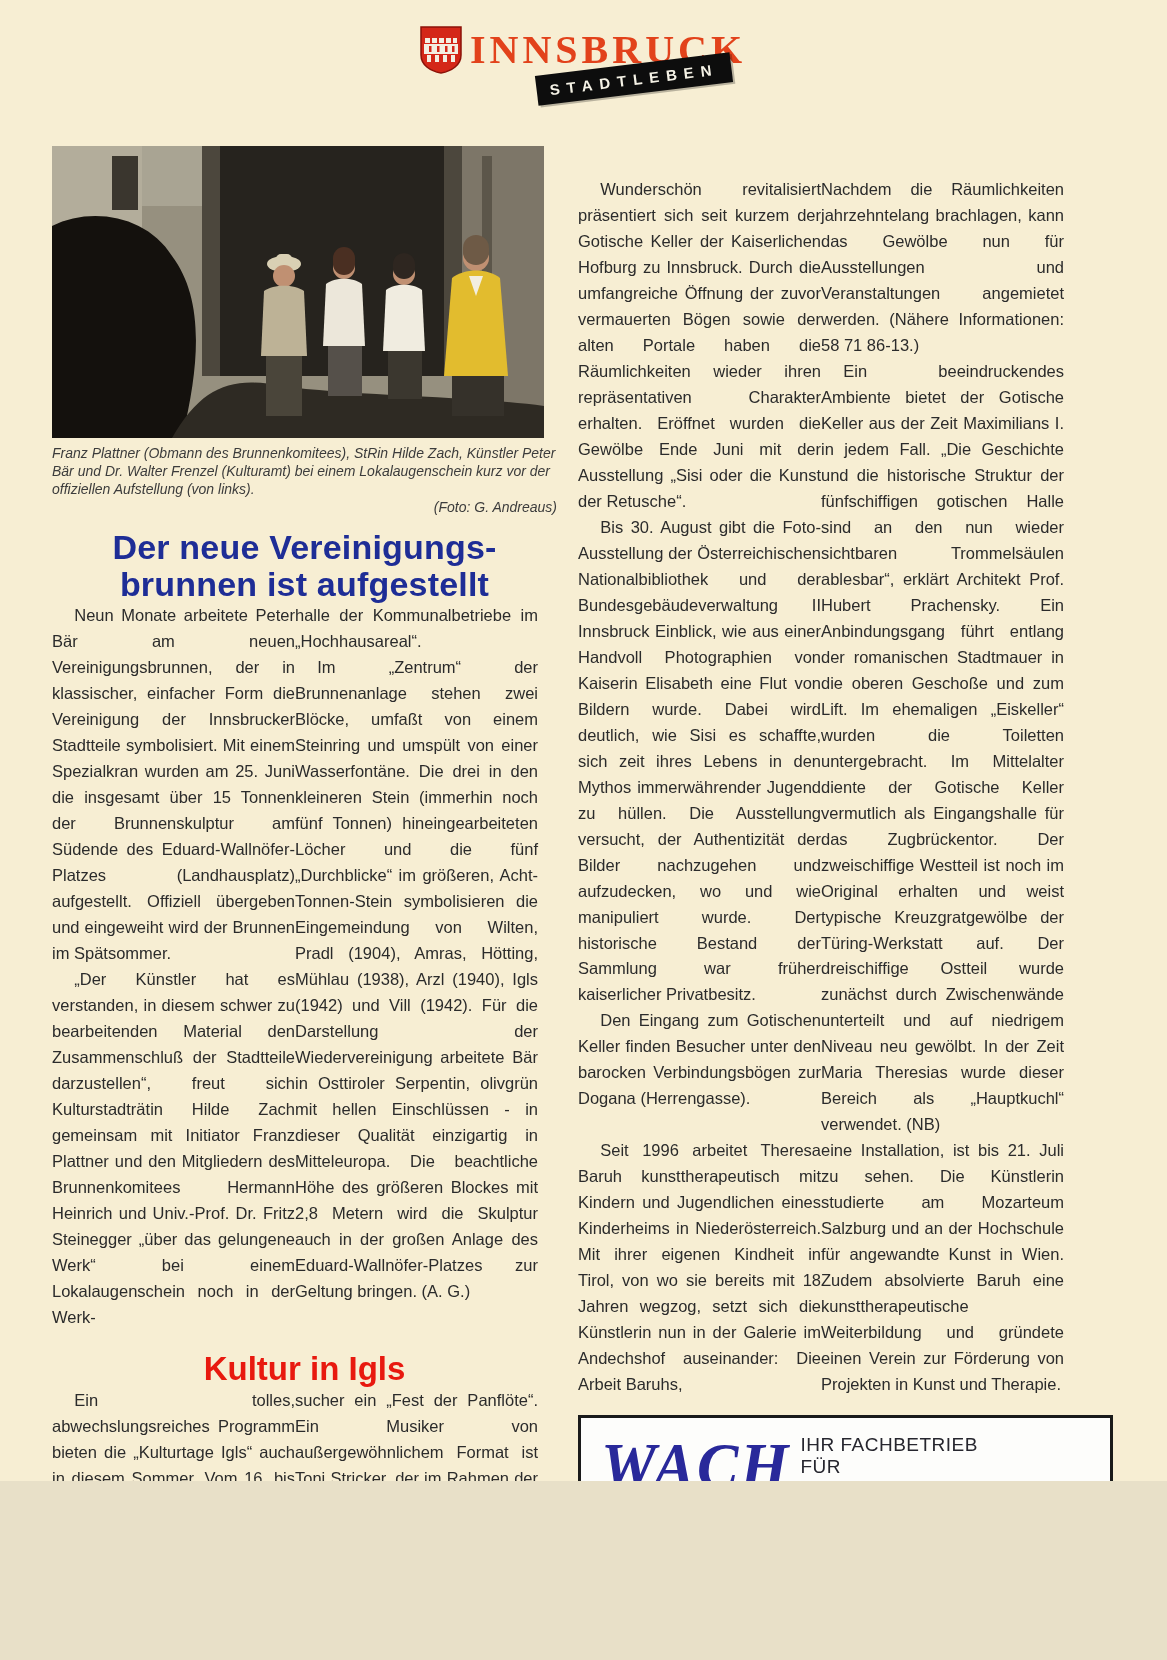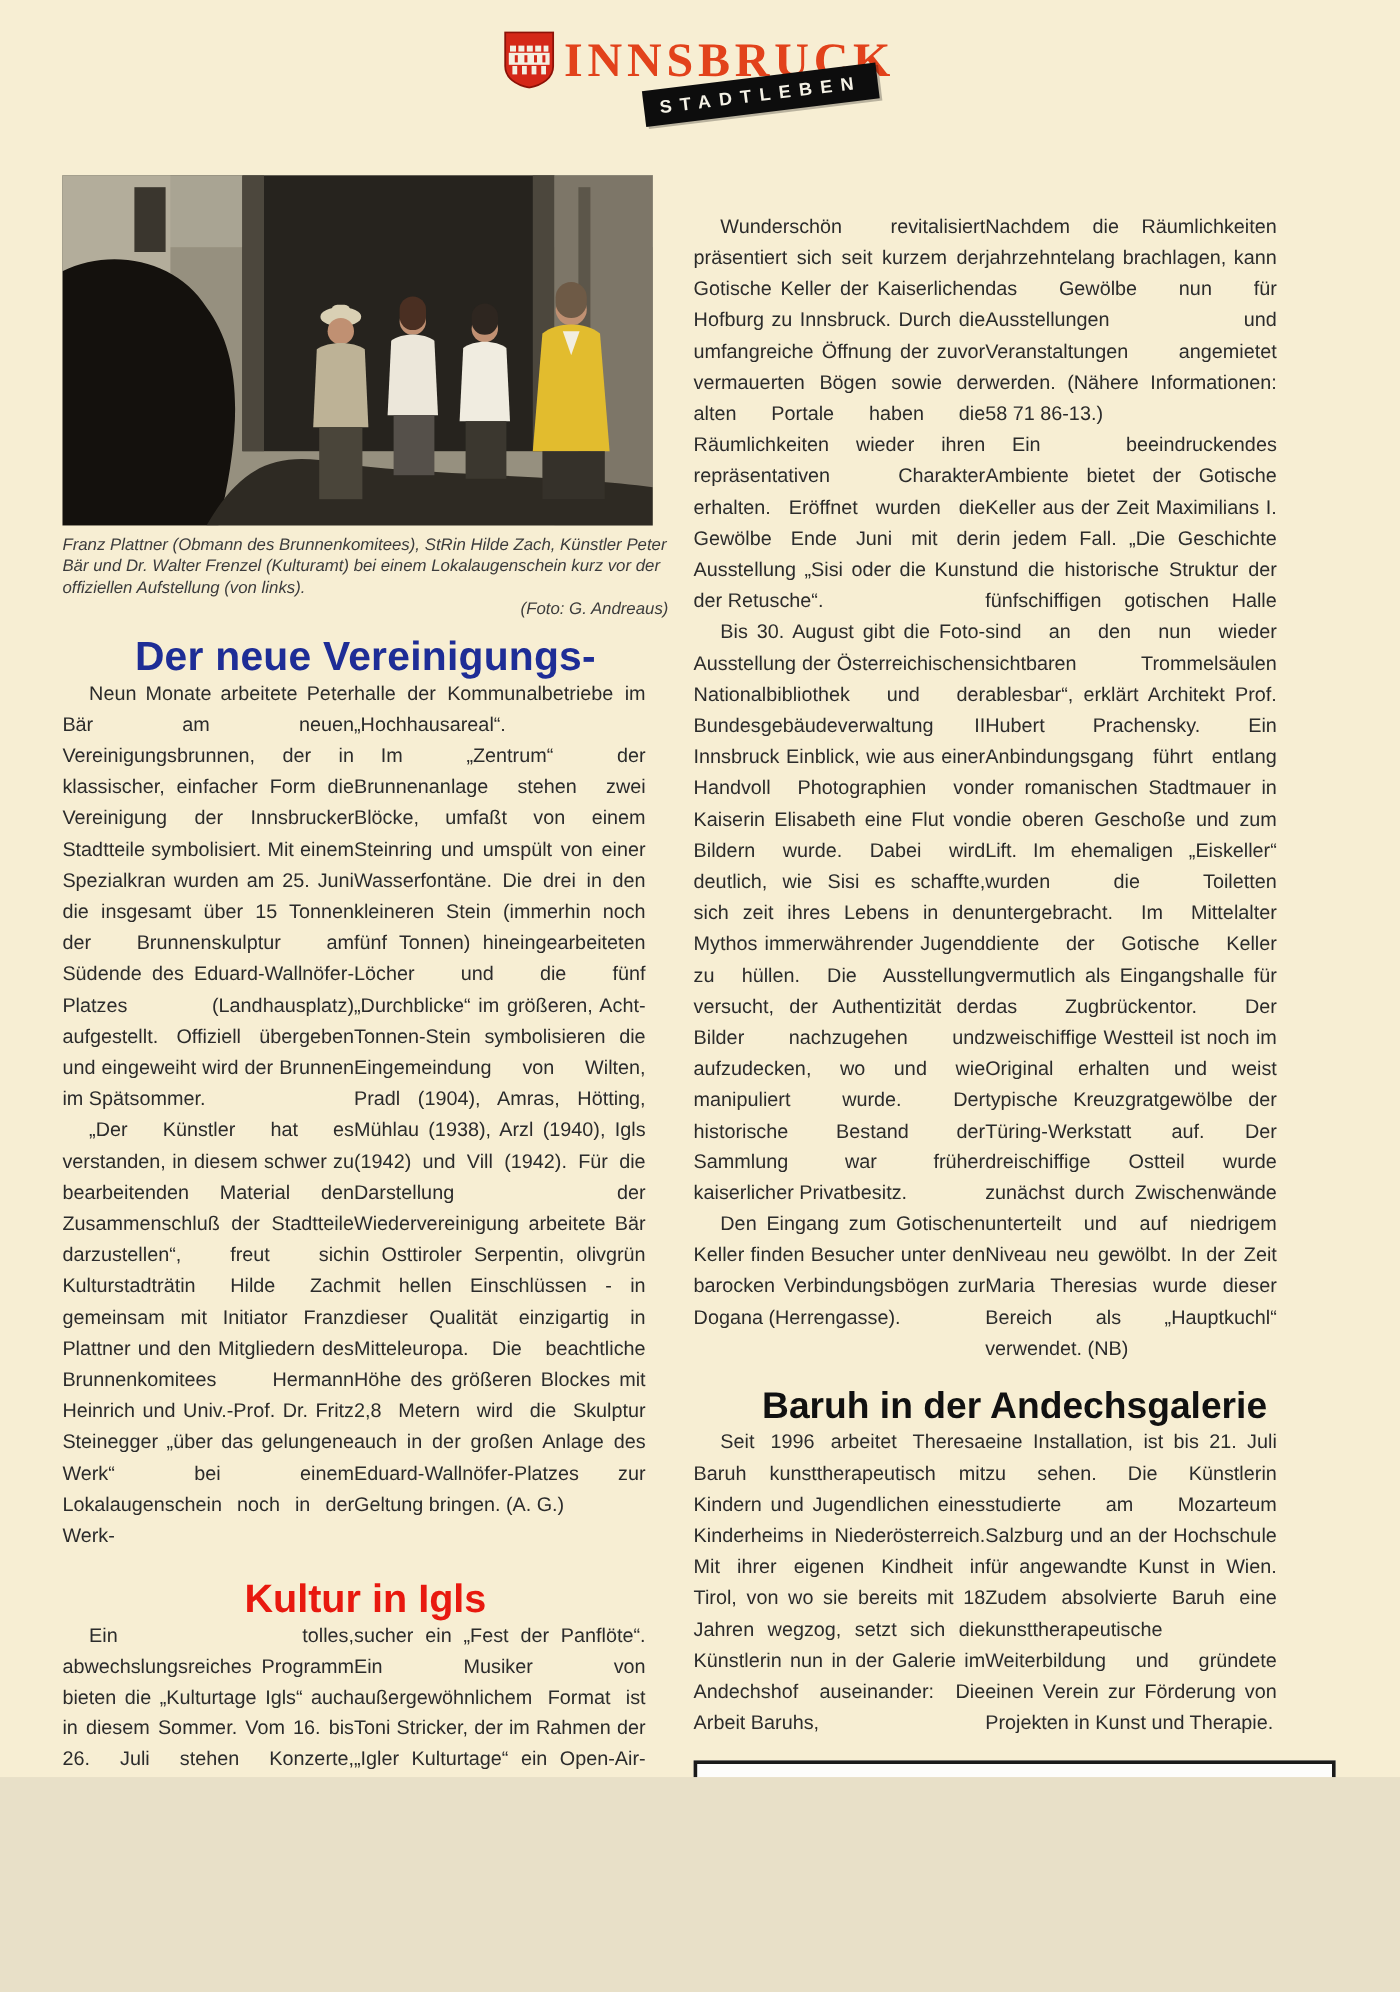--- a/index.html
+++ b/index.html
@@ -149,20 +149,21 @@
       </svg>
     </div>
 
     <div class="caption">
       <div>Franz Plattner (Obmann des Brunnenkomitees), StRin Hilde Zach, Künstler Peter Bär und Dr. Walter Frenzel (Kulturamt) bei einem Lokalaugenschein kurz vor der offiziellen Aufstellung (von links).</div>
       <div class="credit">(Foto: G. Andreaus)</div>
     </div>
 
     <h1 class="blue">
       <span>Der neue Vereinigungs-</span><br>
+      <span>brunnen ist aufgestellt</span>
     </h1>
 
     <div class="twocol">
       <div class="tcol">
         <p class="ind">Neun Monate arbeitete Peter Bär am neuen Vereinigungsbrunnen, der in klassischer, einfacher Form die Vereinigung der Innsbrucker Stadtteile symbolisiert. Mit einem Spezialkran wurden am 25. Juni die insgesamt über 15 Tonnen der Brunnenskulptur am Südende des Eduard-Wallnöfer-Platzes (Landhausplatz) aufgestellt. Offiziell übergeben und eingeweiht wird der Brunnen im Spätsommer.</p>
         <p class="ind">„Der Künstler hat es verstanden, in diesem schwer zu bearbeitenden Material den Zusammenschluß der Stadtteile darzustellen“, freut sich Kulturstadträtin Hilde Zach gemeinsam mit Initiator Franz Plattner und den Mitgliedern des Brunnenkomitees Hermann Heinrich und Univ.-Prof. Dr. Fritz Steinegger „über das gelungene Werk“ bei einem Lokalaugenschein noch in der Werk-</p>
       </div>
       <div class="tcol">
         <p>halle der Kommunalbetriebe im „Hochhausareal“.</p>
         <p class="ind">Im „Zentrum“ der Brunnenanlage stehen zwei Blöcke, umfaßt von einem Steinring und umspült von einer Wasserfontäne. Die drei in den kleineren Stein (immerhin noch fünf Tonnen) hineingearbeiteten Löcher und die fünf „Durchblicke“ im größeren, Acht-Tonnen-Stein symbolisieren die Eingemeindung von Wilten, Pradl (1904), Amras, Hötting, Mühlau (1938), Arzl (1940), Igls (1942) und Vill (1942). Für die Darstellung der Wiedervereinigung arbeitete Bär in Osttiroler Serpentin, olivgrün mit hellen Einschlüssen - in dieser Qualität einzigartig in Mitteleuropa. Die beachtliche Höhe des größeren Blockes mit 2,8 Metern wird die Skulptur auch in der großen Anlage des Eduard-Wallnöfer-Platzes zur Geltung bringen. (A. G.)</p>
@@ -192,21 +193,20 @@
         <p class="ind">Wunderschön revitalisiert präsentiert sich seit kurzem der Gotische Keller der Kaiserlichen Hofburg zu Innsbruck. Durch die umfangreiche Öffnung der zuvor vermauerten Bögen sowie der alten Portale haben die Räumlichkeiten wieder ihren repräsentativen Charakter erhalten. Eröffnet wurden die Gewölbe Ende Juni mit der Ausstellung „Sisi oder die Kunst der Retusche“.</p>
         <p class="ind">Bis 30. August gibt die Foto-Ausstellung der Österreichischen Nationalbibliothek und der Bundesgebäudeverwaltung II Innsbruck Einblick, wie aus einer Handvoll Photographien von Kaiserin Elisabeth eine Flut von Bildern wurde. Dabei wird deutlich, wie Sisi es schaffte, sich zeit ihres Lebens in den Mythos immerwährender Jugend zu hüllen. Die Ausstellung versucht, der Authentizität der Bilder nachzugehen und aufzudecken, wo und wie manipuliert wurde. Der historische Bestand der Sammlung war früher kaiserlicher Privatbesitz.</p>
         <p class="ind">Den Eingang zum Gotischen Keller finden Besucher unter den barocken Verbindungsbögen zur Dogana (Herrengasse).</p>
       </div>
       <div class="tcol">
         <p>Nachdem die Räumlichkeiten jahrzehntelang brachlagen, kann das Gewölbe nun für Ausstellungen und Veranstaltungen angemietet werden. (Nähere Informationen: 58 71 86-13.)</p>
         <p class="ind">Ein beeindruckendes Ambiente bietet der Gotische Keller aus der Zeit Maximilians I. in jedem Fall. „Die Geschichte und die historische Struktur der fünfschiffigen gotischen Halle sind an den nun wieder sichtbaren Trommelsäulen ablesbar“, erklärt Architekt Prof. Hubert Prachensky. Ein Anbindungsgang führt entlang der romanischen Stadtmauer in die oberen Geschoße und zum Lift. Im ehemaligen „Eiskeller“ wurden die Toiletten untergebracht. Im Mittelalter diente der Gotische Keller vermutlich als Eingangshalle für das Zugbrückentor. Der zweischiffige Westteil ist noch im Original erhalten und weist typische Kreuzgratgewölbe der Türing-Werkstatt auf. Der dreischiffige Ostteil wurde zunächst durch Zwischenwände unterteilt und auf niedrigem Niveau neu gewölbt. In der Zeit Maria Theresias wurde dieser Bereich als „Hauptkuchl“ verwendet. (NB)</p>
       </div>
     </div>
 
-    <h1 class="black" style="margin-top:16px;">Baruh in der Andechsgalerie</h1>
 
     <div class="twocol">
       <div class="tcol">
         <p class="ind">Seit 1996 arbeitet Theresa Baruh kunsttherapeutisch mit Kindern und Jugendlichen eines Kinderheims in Niederösterreich. Mit ihrer eigenen Kindheit in Tirol, von wo sie bereits mit 18 Jahren wegzog, setzt sich die Künstlerin nun in der Galerie im Andechshof auseinander: Die Arbeit Baruhs,</p>
       </div>
       <div class="tcol">
         <p>eine Installation, ist bis 21. Juli zu sehen. Die Künstlerin studierte am Mozarteum Salzburg und an der Hochschule für angewandte Kunst in Wien. Zudem absolvierte Baruh eine kunsttherapeutische Weiterbildung und gründete einen Verein zur Förderung von Projekten in Kunst und Therapie.</p>
       </div>
     </div>
 

